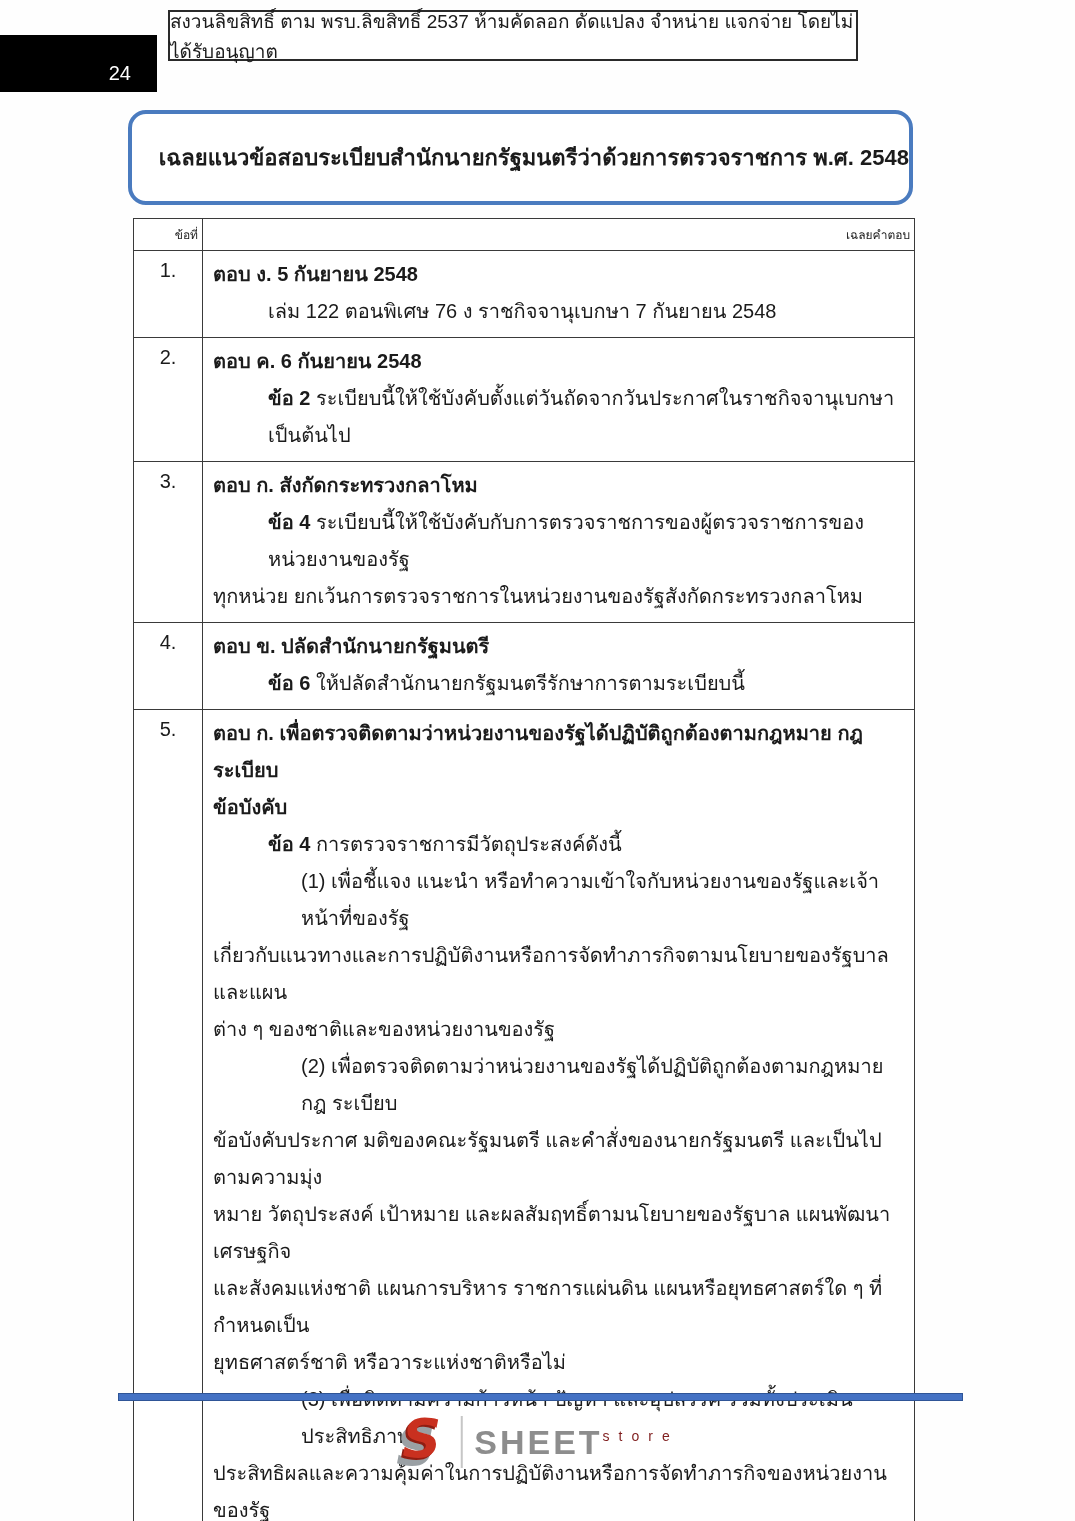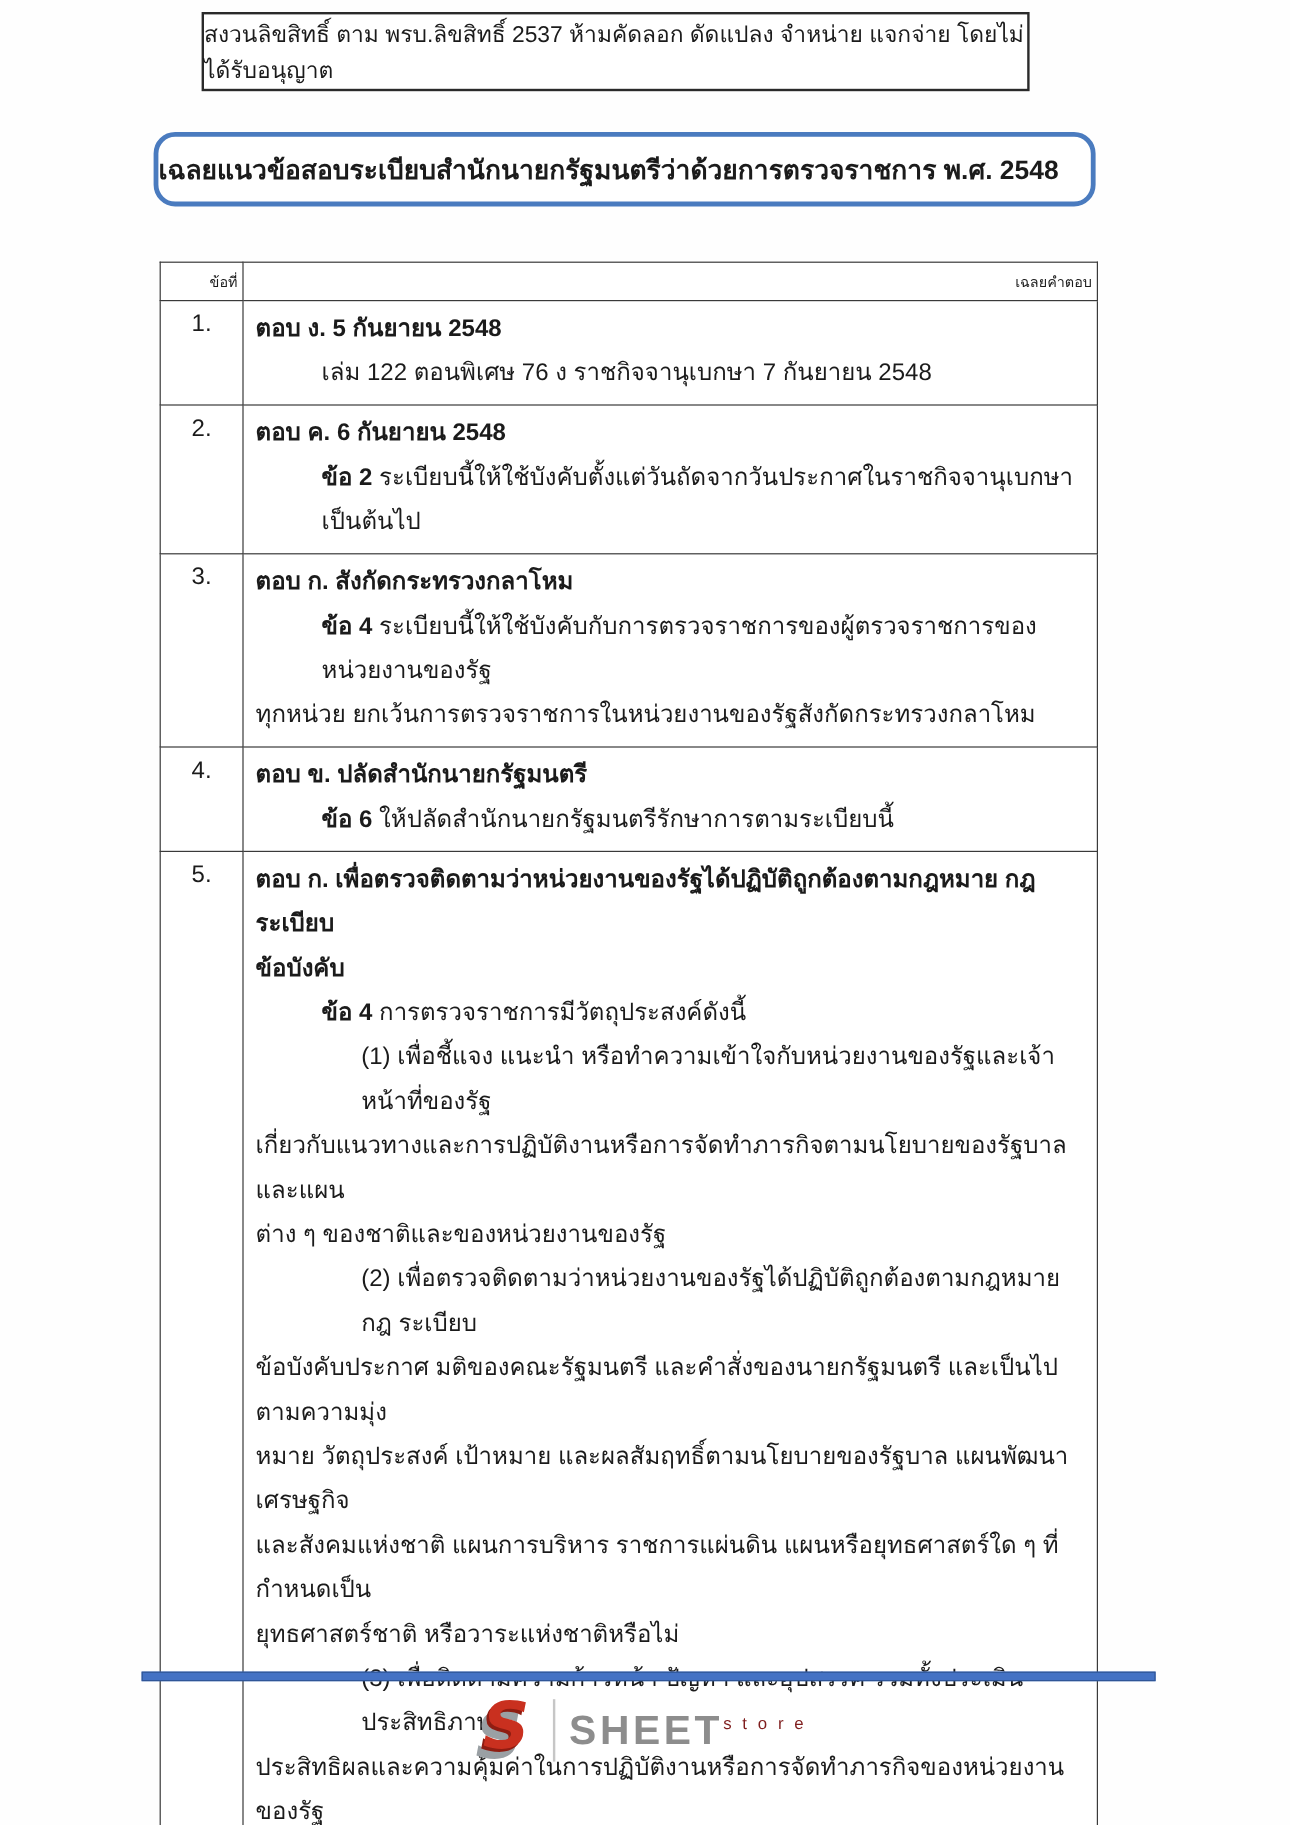--- a/index.html
+++ b/index.html
@@ -14,31 +14,31 @@
   
   .pagenum-box{
     position:absolute;left:0;top:35px;width:157px;height:57px;
     background:#000;color:#fff;
     display:flex;align-items:flex-end;justify-content:flex-end;
     padding:0 26px 7px 0;box-sizing:border-box;
     font-size:20px;
   }
   
   .copyright-box{
-    position:absolute;left:168px;top:10px;width:690px;height:66px;
+    position:absolute;left:168px;top:10px;width:690px;height:51px;
     border:2px solid #2a2a2a;box-sizing:border-box;
     display:flex;align-items:center;justify-content:center;
     font-size:19px;
     background:#fff;
   }
   
   .title-box{
-    position:absolute;left:128px;top:110px;width:785px;height:62px;
+    position:absolute;left:128px;top:110px;width:785px;height:95px;
     border:4.5px solid #4a7bbf;border-radius:18px;box-sizing:border-box;
-    display:flex;align-items:center;justify-content:flex-start;
+    display:flex;align-items:center;justify-content:flex-end;
     font-size:22px;font-weight:bold;
     background:#fff;
   }
   
   table.answers{
     position:absolute;left:133px;top:218px;width:782px;
     border-collapse:collapse;table-layout:fixed;
     background:#fff;
   }
   table.answers th,table.answers td{
@@ -84,20 +84,23 @@
   }
   .logo-sub{
     font-size:14px;color:#7f1d1d;letter-spacing:9px;margin-top:3px;
   }
 </style>
 </head>
 <body>
 
 <div class="page">
 
+  <div class="pagenum-box">
+    <span>24</span>
+  </div>
 
   <div class="copyright-box">
     <span>สงวนลิขสิทธิ์ ตาม พรบ.ลิขสิทธิ์ 2537 ห้ามคัดลอก ดัดแปลง จำหน่าย แจกจ่าย โดยไม่ได้รับอนุญาต</span>
   </div>
 
   <div class="title-box">
     <span>เฉลยแนวข้อสอบระเบียบสำนักนายกรัฐมนตรีว่าด้วยการตรวจราชการ พ.ศ. 2548</span>
   </div>
 
   <table class="answers">

